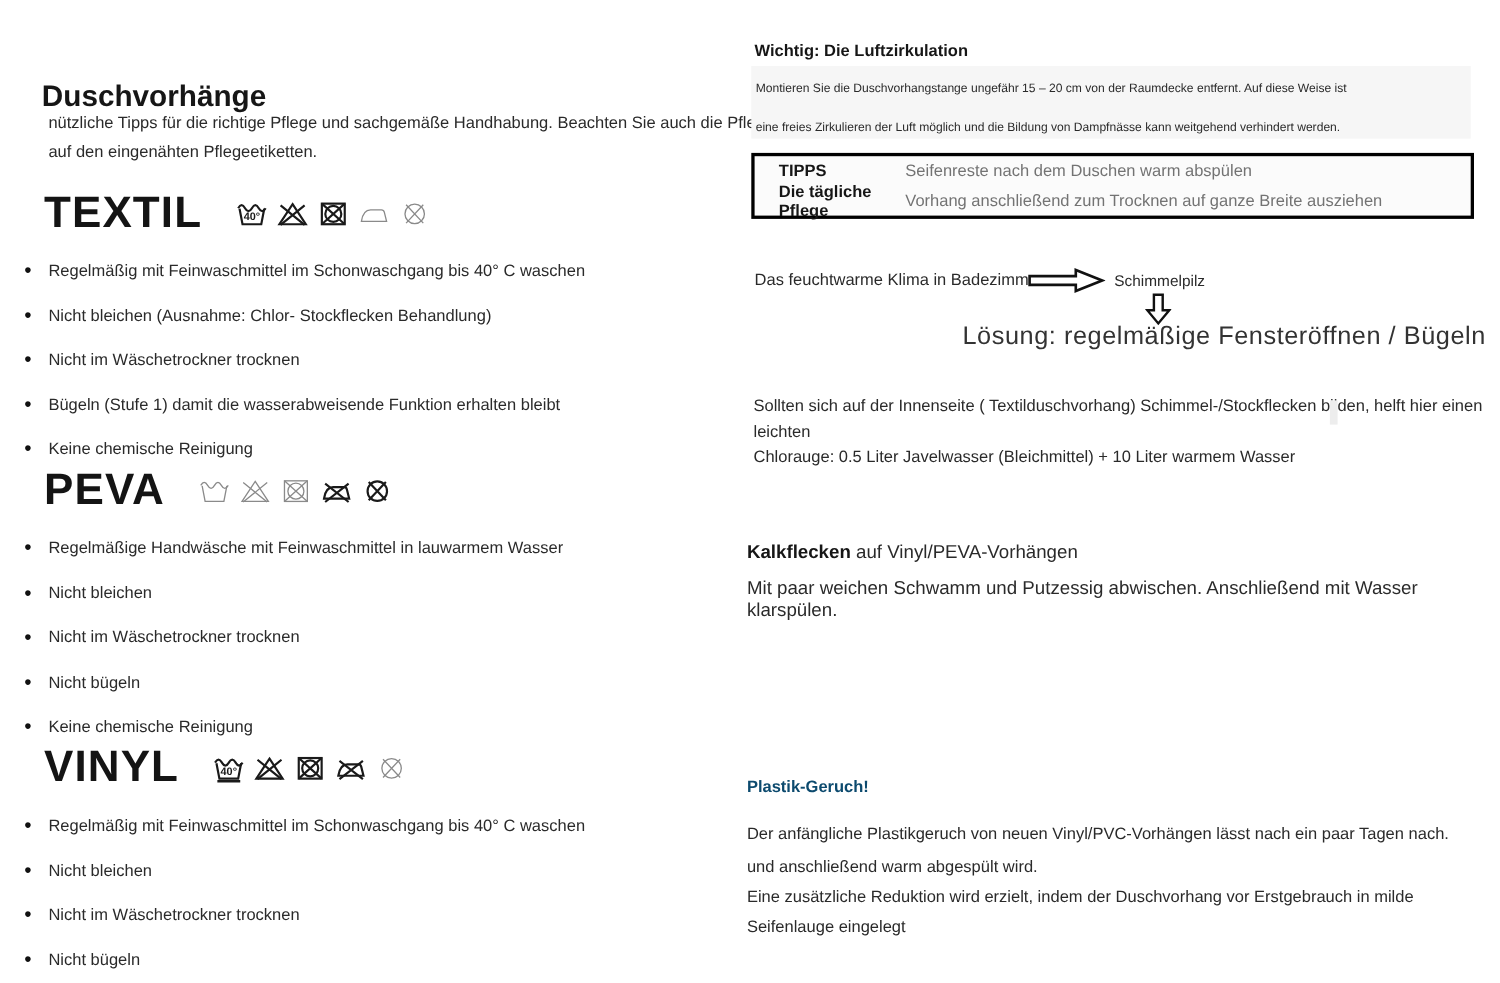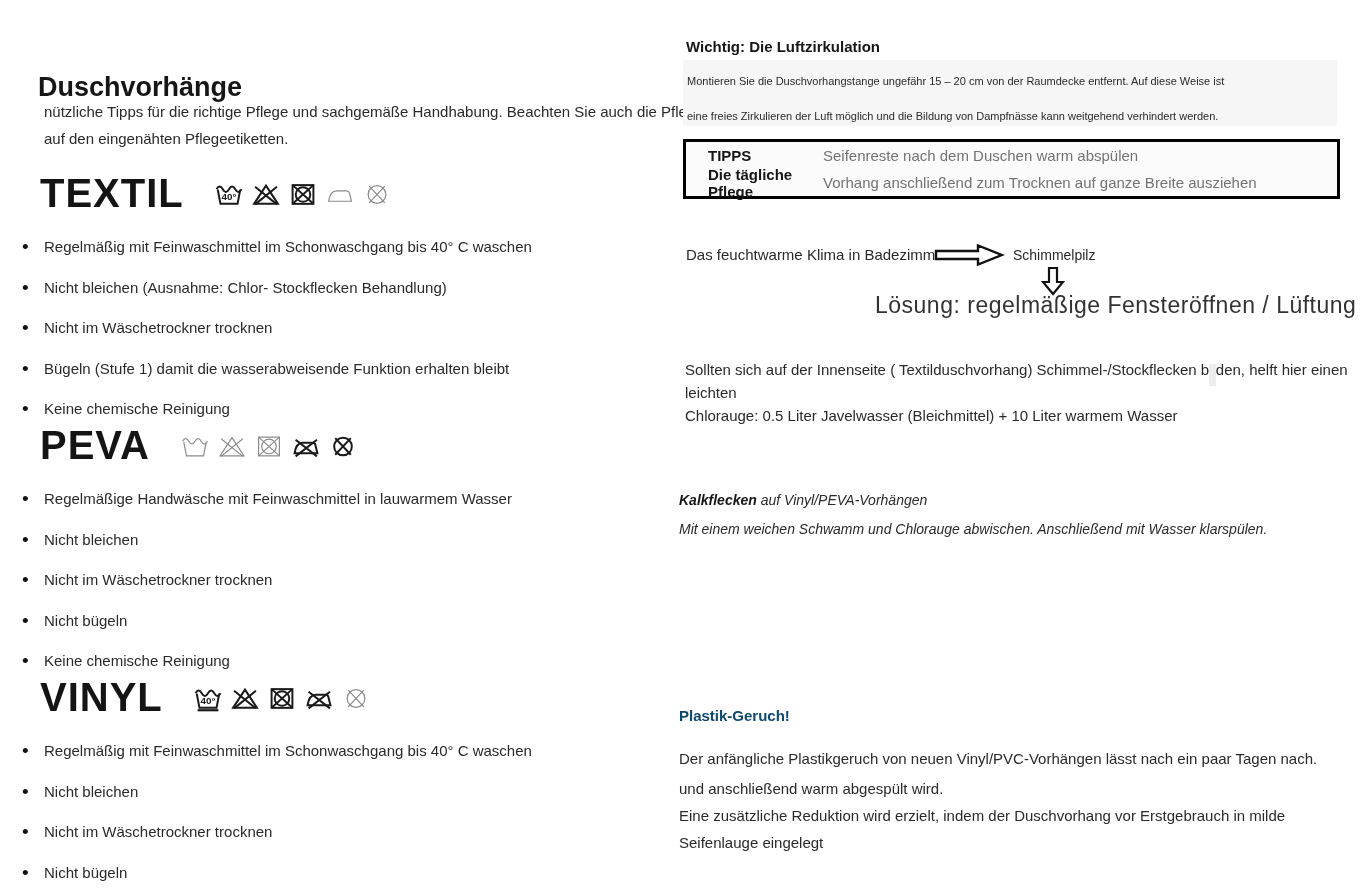--- a/index.html
+++ b/index.html
@@ -38,21 +38,21 @@
     display:grid;grid-template-columns:137px 1fr;grid-auto-rows:27px;align-items:center;
   }
   .tips-label{font-size:15px;font-weight:bold;padding-left:22px;color:#161616;}
   .tips-text{font-size:15px;color:#737373;}
   .climate-text{left:686px;top:246px;font-size:15px;color:#2a2a2a;}
   .right-arrow{left:933px;top:243px;}
   .mold-word{left:1013px;top:247px;font-size:14px;color:#2a2a2a;}
   .down-arrow{left:1041px;top:266px;}
   .solution-text{left:875px;top:292px;font-size:23px;color:#333;letter-spacing:0.5px;}
   .mold-note{left:685px;top:332px;font-size:15px;line-height:23px;color:#2a2a2a;margin-top:26px;}
-  .lime-block{left:679px;top:492px;font-size:14px;color:#2a2a2a;font-style:italic;}
+  .lime-block{left:679px;top:492px;font-size:17px;color:#2a2a2a;}
   .lime-block .head{margin:0 0 13px 0;}
   .lime-block .bold{font-weight:bold;color:#161616;}
   .lime-block p{margin:0;}
   .plastic-block{left:679px;top:702px;font-size:15px;color:#2a2a2a;}
   .plastic-block .head{font-weight:bold;color:#0c4a6e;margin:0 0 16px 0;}
   .plastic-block p{margin:0;line-height:27px;}
   .plastic-block .p1{margin-bottom:3px;}
   .artifact{left:1209px;top:364px;width:7px;height:22px;background:#ededed;}
 </style>
 </head>
@@ -234,30 +234,30 @@
 </span>
 
 <div class="abs mold-word">Schimmelpilz</div>
 
 <span class="abs down-arrow">
   <svg width="24" height="30" viewBox="0 0 24 30">
     <polygon points="8,2 16,2 16,16 22,16 12,28 2,16 8,16" fill="#ffffff" stroke="#111" stroke-width="2.2" stroke-linejoin="miter"></polygon>
   </svg>
 </span>
 
-<div class="abs solution-text">Lösung: regelmäßige Fensteröffnen / Lüftung</div>
+<div class="abs solution-text">Lösung: regelmäßige Fensteröffnen / Bügeln</div>
 
 <div class="abs mold-note">
   <div>Sollten sich auf der Innenseite ( Textilduschvorhang) Schimmel-/Stockflecken bilden, helft hier einen leichten</div>
   <div>Chlorauge:  0.5 Liter Javelwasser (Bleichmittel)  +  10 Liter warmem Wasser</div>
 </div>
 
 <div class="abs lime-block">
   <p class="head"><span class="bold">Kalkflecken</span><span> auf Vinyl/PEVA-Vorhängen</span></p>
-  <p>Mit einem weichen Schwamm und Chlorauge abwischen. Anschließend mit Wasser klarspülen.</p>
+  <p>Mit paar weichen Schwamm und Putzessig abwischen. Anschließend mit Wasser klarspülen.</p>
 </div>
 
 <div class="abs plastic-block">
   <p class="head">Plastik-Geruch!</p>
   <p class="p1">Der anfängliche Plastikgeruch von neuen Vinyl/PVC-Vorhängen lässt nach ein paar Tagen nach.</p>
   <p>und  anschließend warm abgespült wird.</p>
   <p>Eine zusätzliche  Reduktion wird erzielt, indem der Duschvorhang vor Erstgebrauch in milde Seifenlauge eingelegt</p>
 </div>
 
 <div class="abs artifact"></div>

